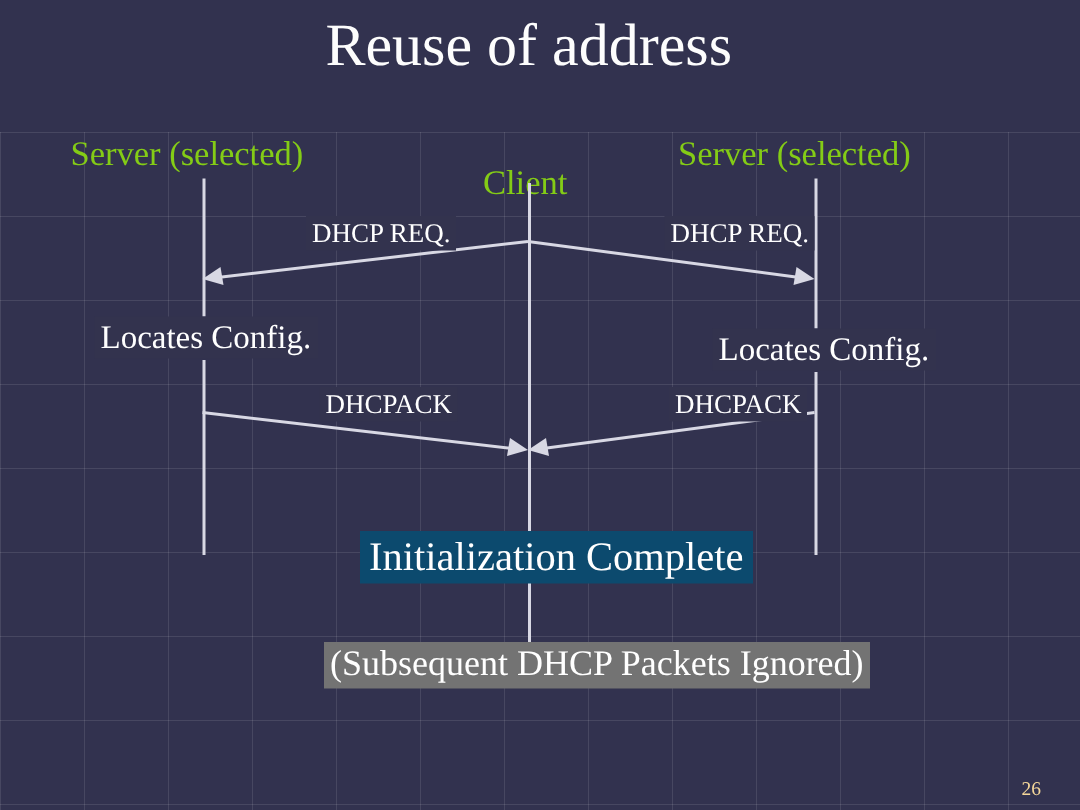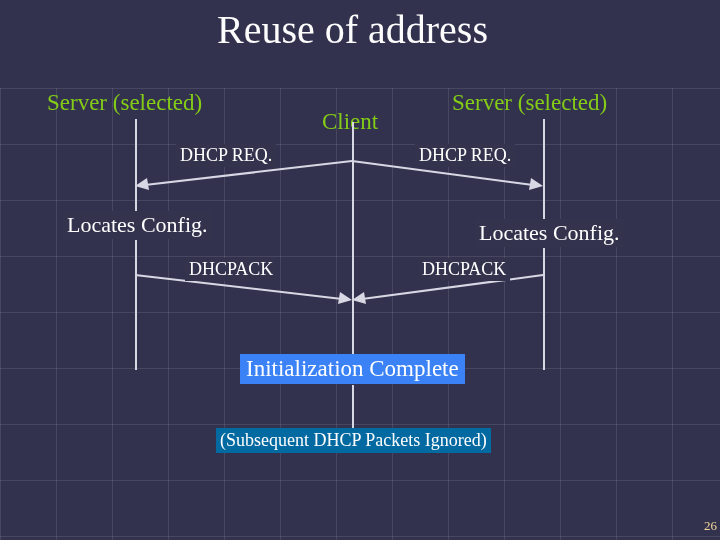--- a/index.html
+++ b/index.html
@@ -68,42 +68,43 @@
   }
 
   
   .msg {
     position: absolute;
     font-size: 18px;
     color: #fff;
     background: #33334e;
     padding: 1px 4px;
     white-space: nowrap;
+    margin-left: 28px;
   }
 
   
   .init-box {
     position: absolute;
-    background: #3b82f6;
+    background: #0c4a6e;
     padding: 2px 6px;
-    font-size: 23px;
+    font-size: 27px;
     color: #fff;
   }
 
   .sub-box {
     position: absolute;
-    background: #0369a1;
-    font-size: 18px;
+    background: #737373;
+    font-size: 24px;
     color: #fff;
     padding: 2px 4px;
   }
 
   .page-num {
     position: absolute;
-    right: 3px;
+    right: 26px;
     bottom: 6px;
     font-size: 13px;
     color: #f5d79a;
     margin-left: 26px;
   }
 
   svg.arrow {
     position: absolute;
     overflow: visible;
   }

